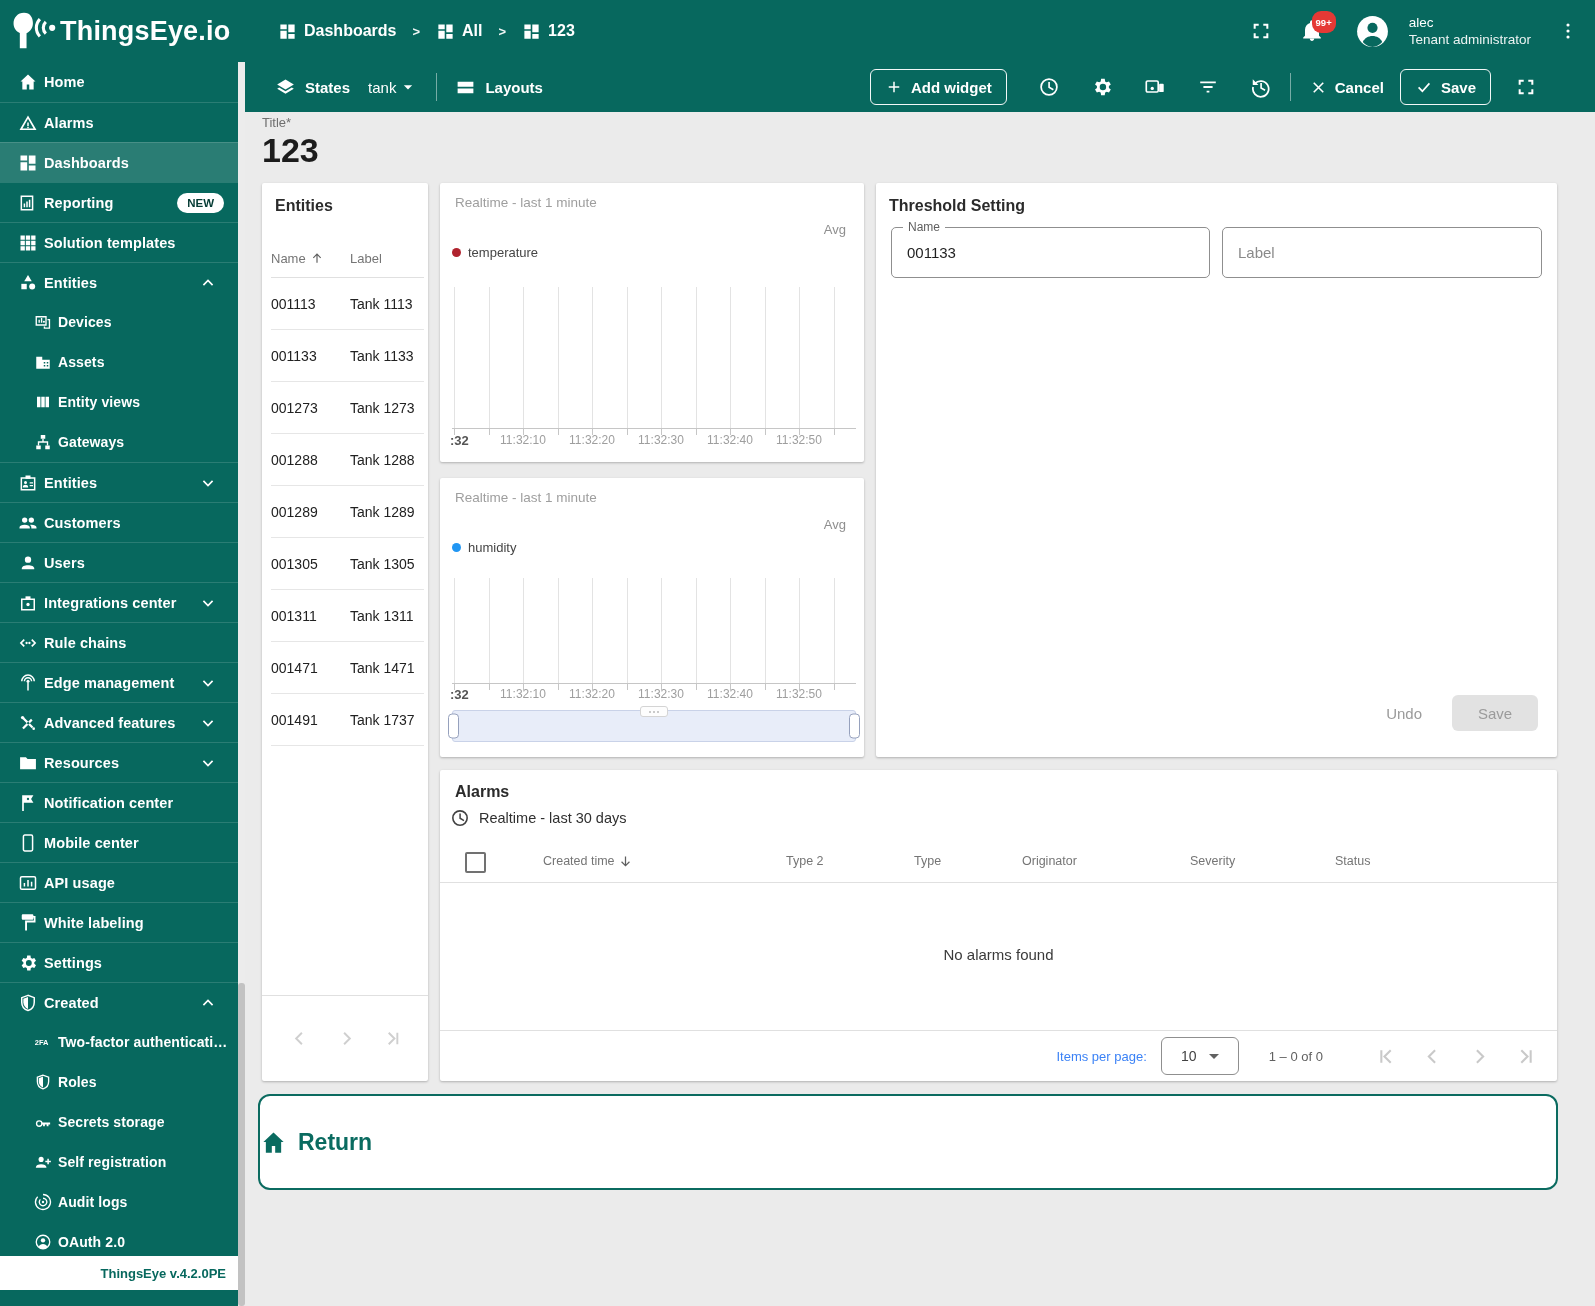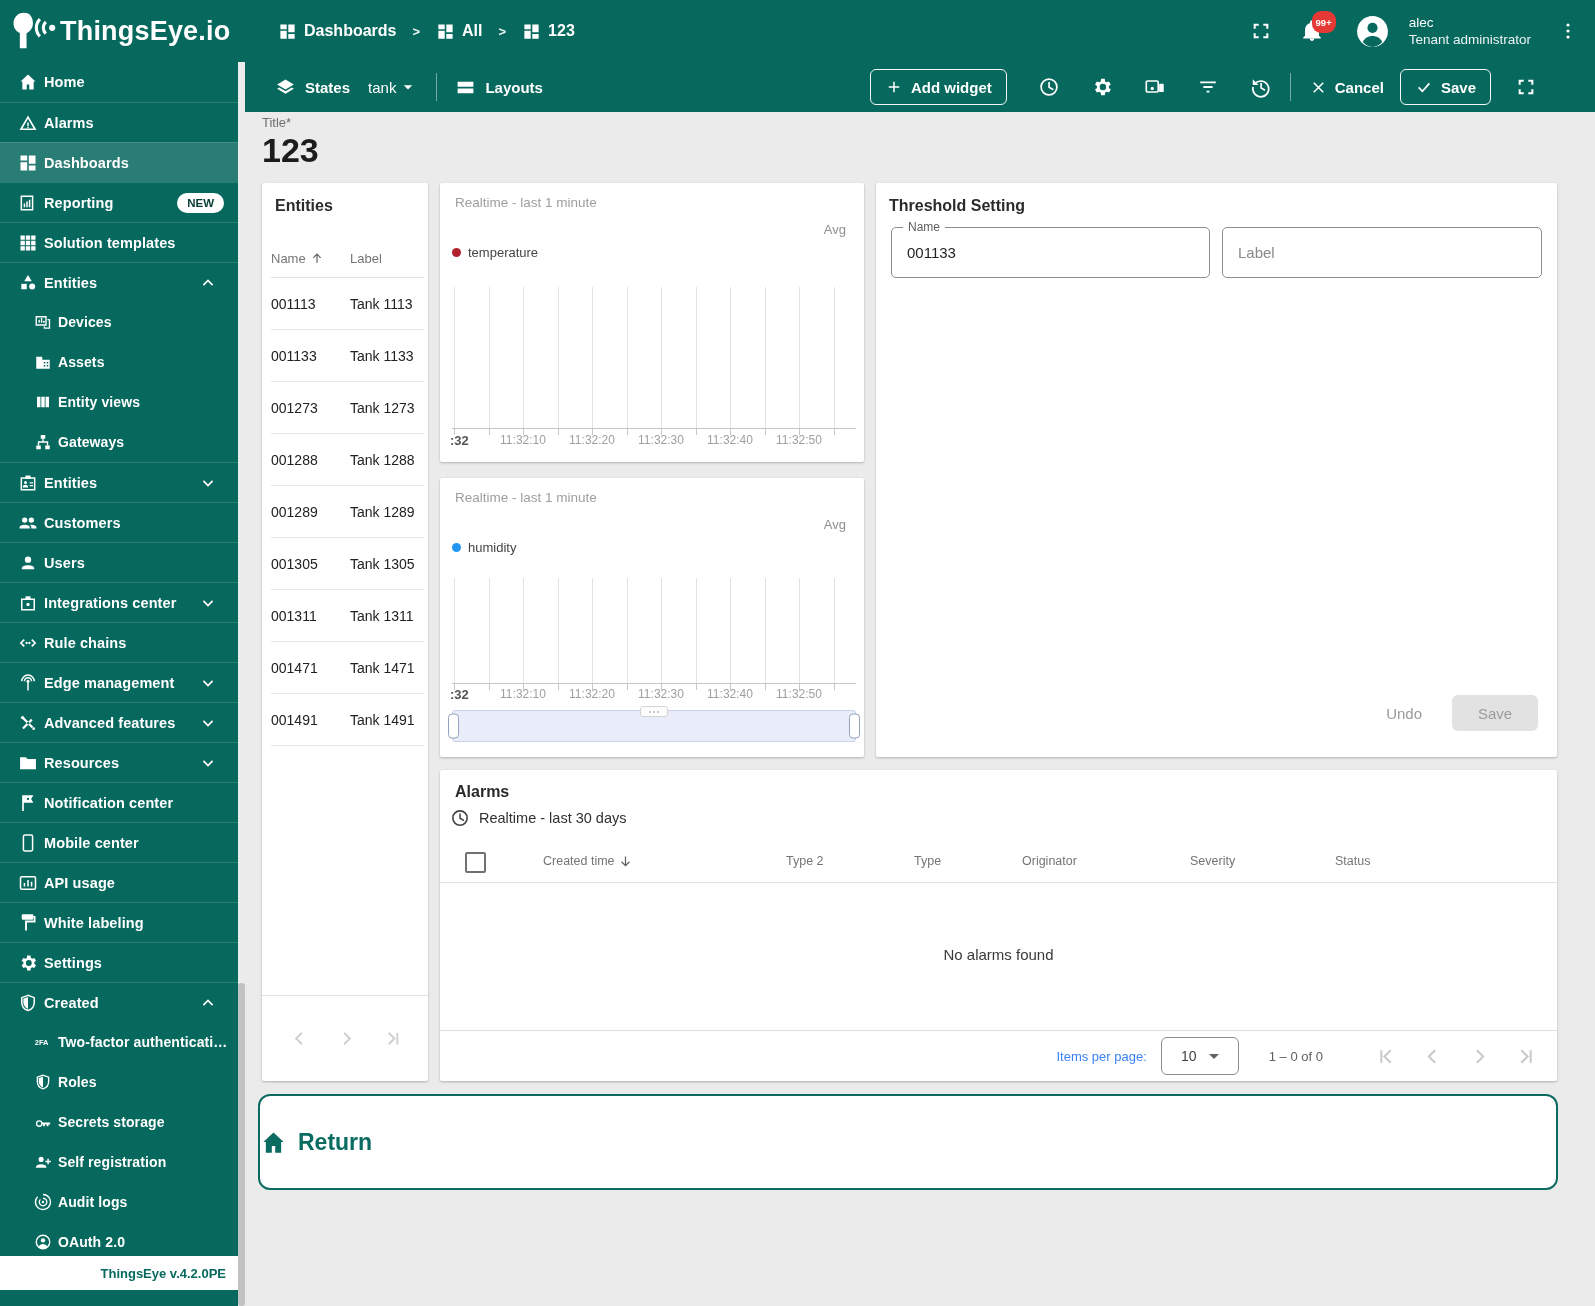--- a/index.html
+++ b/index.html
@@ -697,21 +697,21 @@
         <div class="e-row">
           <span class="e-name">001311</span>
           <span class="e-label">Tank 1311</span>
         </div>
         <div class="e-row">
           <span class="e-name">001471</span>
           <span class="e-label">Tank 1471</span>
         </div>
         <div class="e-row">
           <span class="e-name">001491</span>
-          <span class="e-label">Tank 1491</span>
+          <span class="e-label">Tank 1737</span>
         </div>
       </div>
     <div class="ent-foot">
       <span class="ic pg-ic">
           <svg viewBox="0 0 24 24" fill="currentColor">
             <path fill="none" stroke="currentColor" stroke-width="2" d="M14.5 6l-6 6 6 6"></path>
           </svg>
         </span>
       <span class="ic pg-ic">
           <svg viewBox="0 0 24 24" fill="currentColor">

